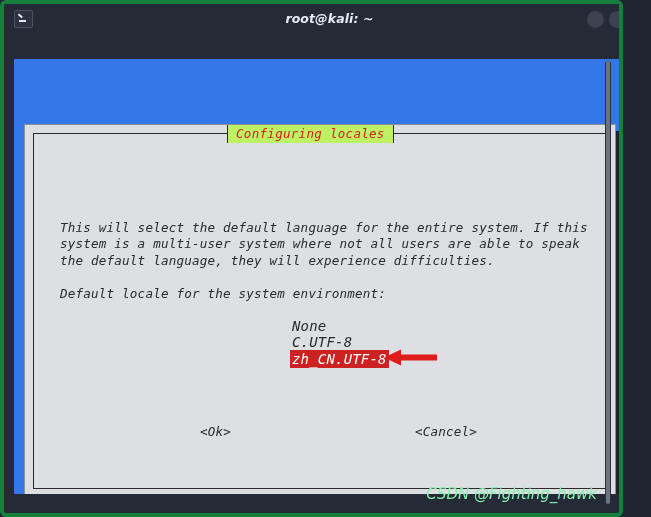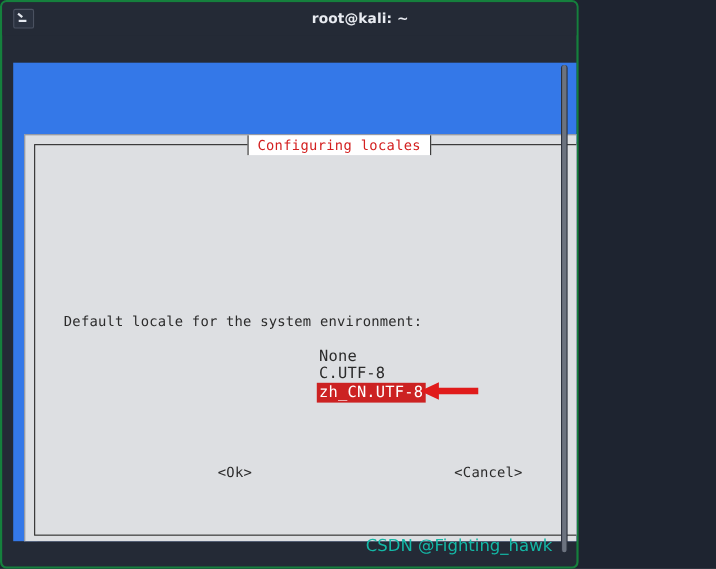--- a/index.html
+++ b/index.html
@@ -7,26 +7,27 @@
   html, body {
     width: 651px;
     height: 517px;
     overflow: hidden;
     background: #1e2430;
     font-family: "DejaVu Sans", sans-serif;
   }
 
   #app {
     position: relative;
-    width: 526px;
+    width: 623px;
     height: 517px;
     background: #242a36;
-    border: 2px solid #15803d;
+    border: 4px solid #15803d;
     border-radius: 6px;
     overflow: hidden;
+    font-style: italic;
   }
 
   
   #titlebar {
     position: absolute;
     left: 0; top: 0;
     width: 651px;
     height: 30px;
     background: #242a36;
   }
@@ -165,21 +166,21 @@
     position: absolute;
     left: 0; top: -9px;
     width: 576px;
     height: 18px;
   }
   #dialog-title {
     position: absolute;
     left: 193px; top: 0;
     padding: 0 9px;
     line-height: 18px;
-    background: #ffffff;
+    background: #bef264;
     color: #d32020;
     font-size: 12.5px;
     font-family: "DejaVu Sans Mono", monospace;
     letter-spacing: 0.3px;
     white-space: nowrap;
   }
   #dialog-title::before,
   #dialog-title::after {
     content: "";
     position: absolute;
@@ -261,21 +262,21 @@
     height: 443px;
     background: #6c737f;
     border-radius: 2px;
   }
 
   
   #watermark {
     position: absolute;
     right: 22px;
     bottom: 10px;
-    color: #14b8a6;
+    color: #86efac;
     font-size: 15px;
     font-family: "DejaVu Sans", sans-serif;
     white-space: nowrap;
   }
 </style>
 </head>
 <body>
 
 <div id="app">
 
@@ -295,20 +296,23 @@
 
     <div id="dialog-shadow"></div>
 
     <div id="dialog">
       <div id="dialog-frame">
 
         <div id="dialog-title-wrap">
           <span id="dialog-title">Configuring locales</span>
         </div>
 
+        <div class="dlg-text" id="para2">This will select the default language for the entire system. If this
+system is a multi-user system where not all users are able to speak
+the default language, they will experience difficulties.</div>
         <div class="dlg-text" id="prompt-line">Default locale for the system environment:</div>
 
         <div class="locale-opt" id="opt-0">None</div>
         <div class="locale-opt" id="opt-1">C.UTF-8</div>
         <div class="locale-opt" id="opt-2">zh_CN.UTF-8</div>
 
         <svg id="annot-arrow" viewBox="0 0 53 17" xmlns="http://www.w3.org/2000/svg">
           <path d="M0 8.5 L17 0.5 L17 5.5 L53 5.5 L53 11.5 L17 11.5 L17 16.5 Z" fill="#e01b1b"></path>
         </svg>
 

